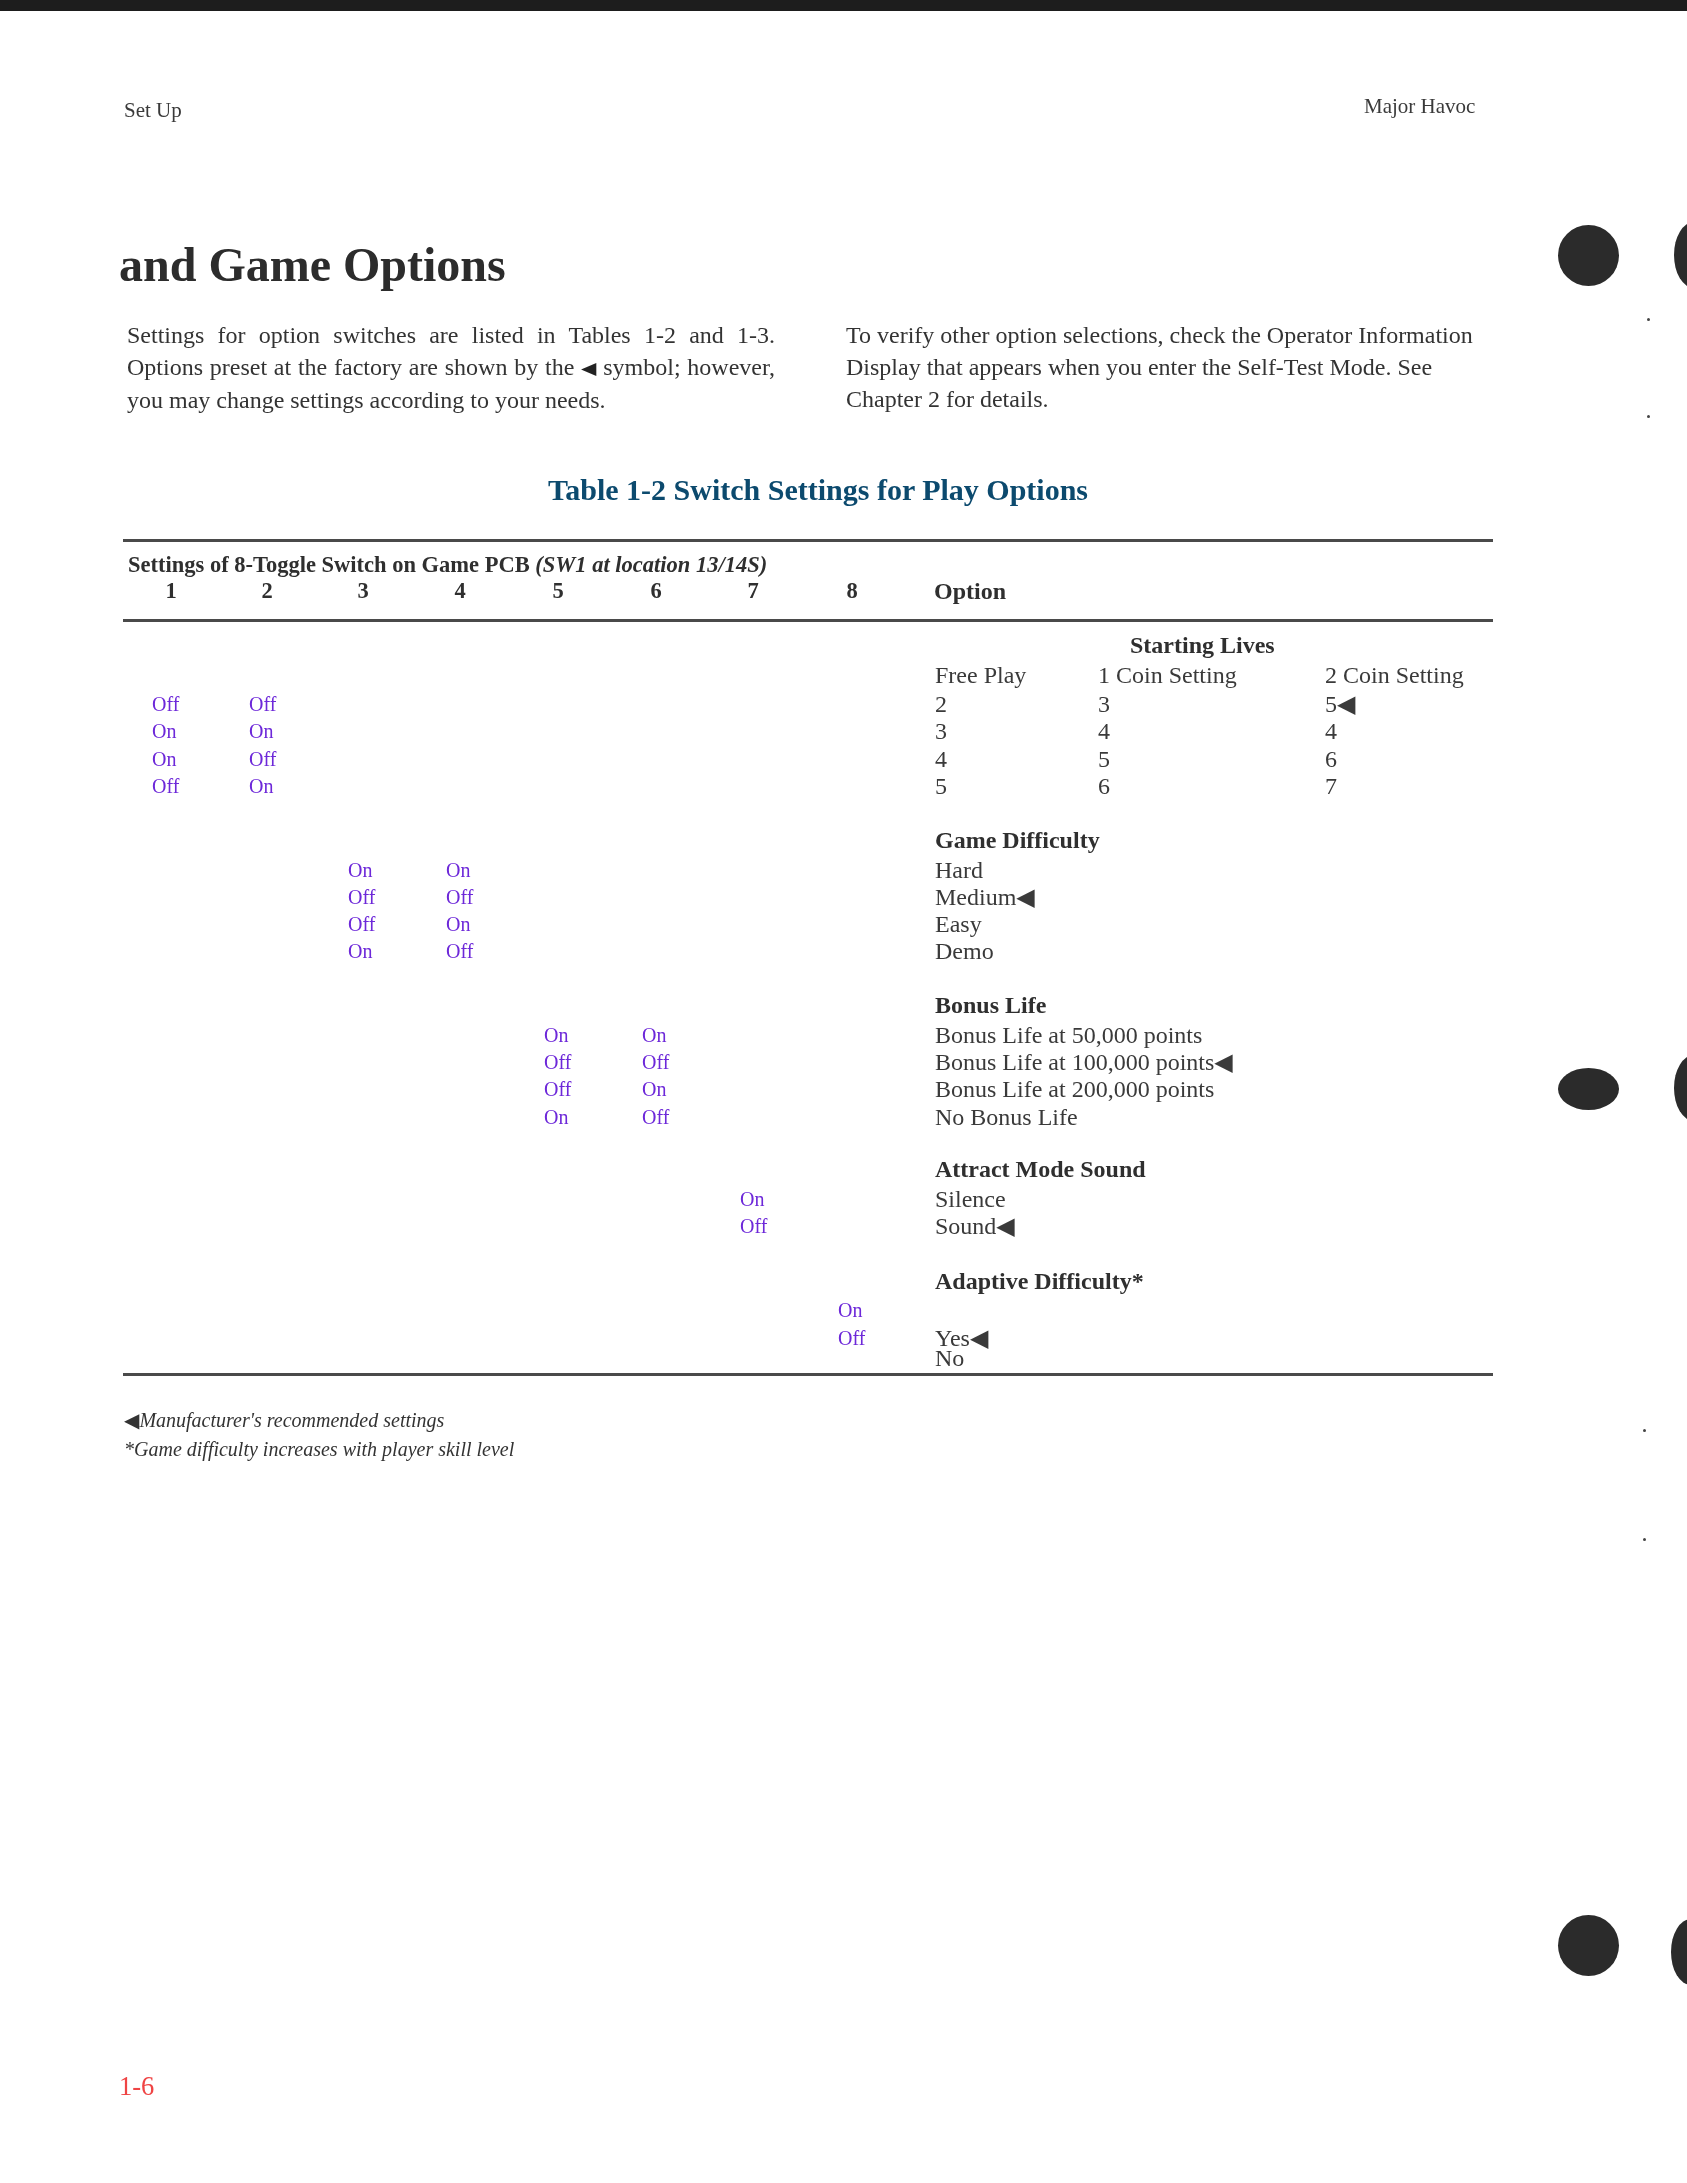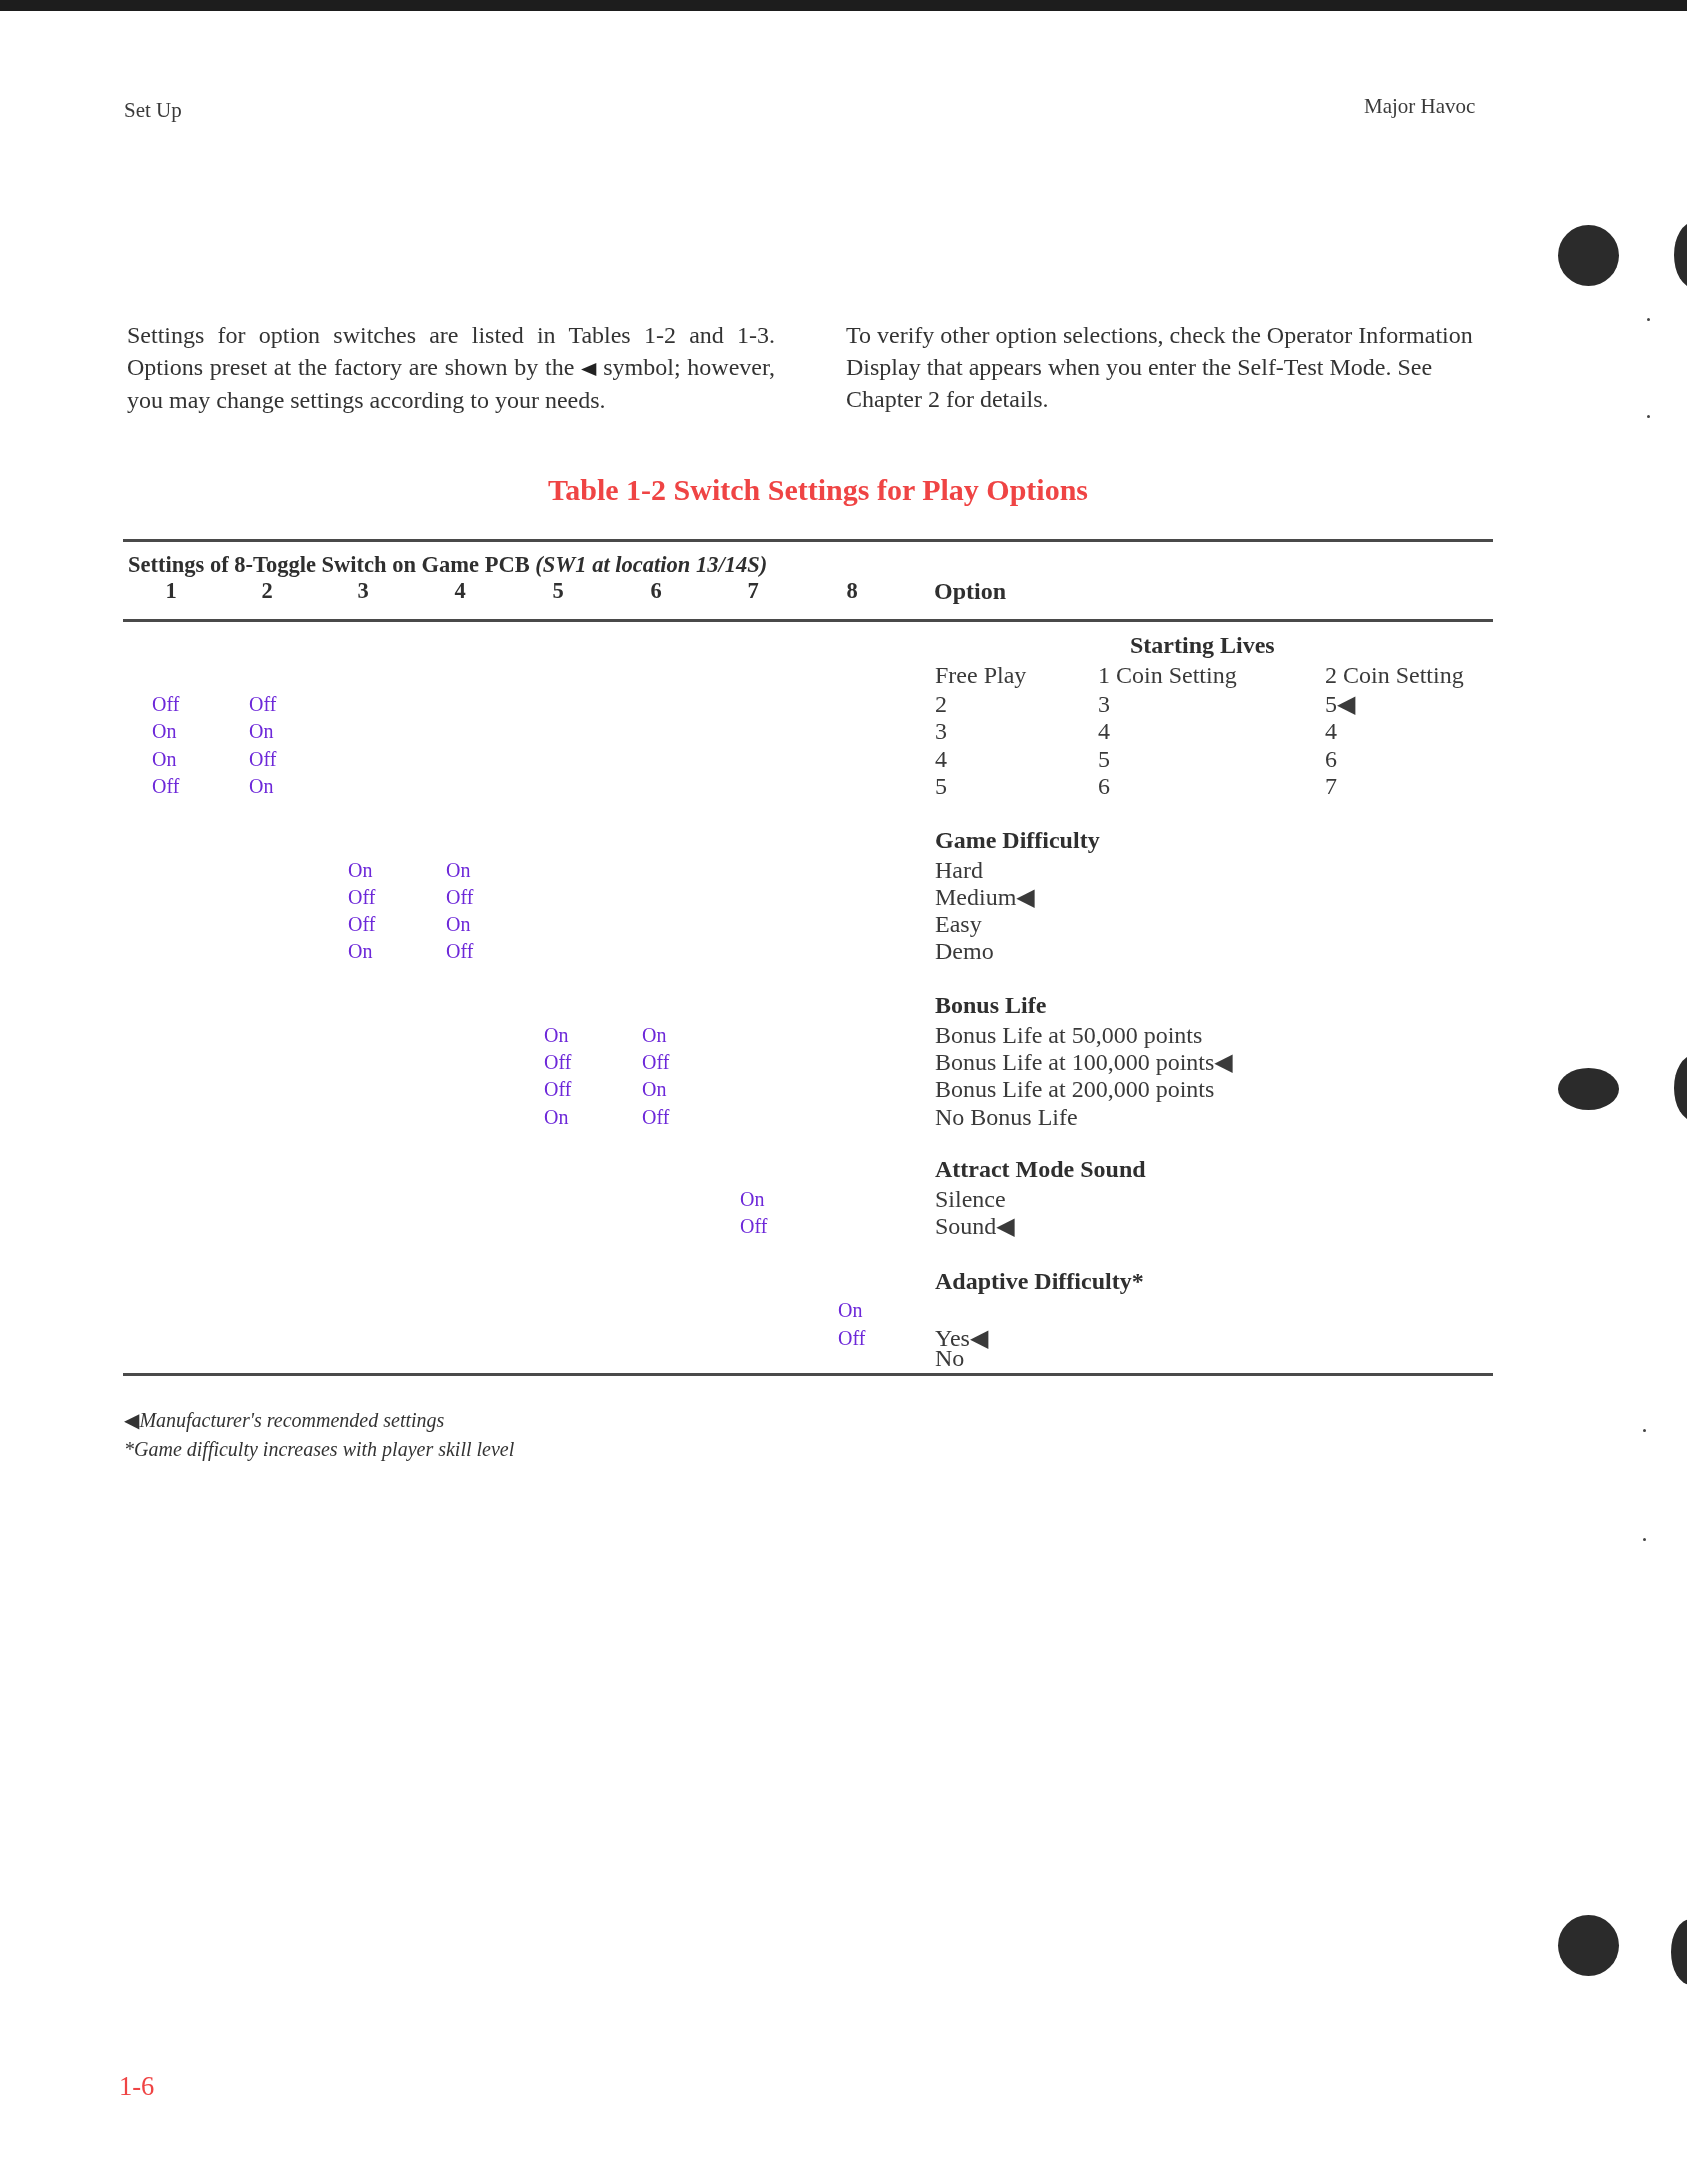--- a/index.html
+++ b/index.html
@@ -17,21 +17,21 @@
   .running-right { position: absolute; left: 1364px; top: 94px; font-size: 21px; color: #3a3a3a; }
 
   .title { position: absolute; left: 119px; top: 185px; font-size: 48px; font-weight: bold; line-height: 53px; color: #2c2c2c; margin: 0; width: 728px; }
   .title .t1 { word-spacing: 10.6px; }
 
   .para { position: absolute; font-size: 24px; line-height: 32px; color: #333; margin: 8px; }
   .para.left { left: 119px; top: 311px; width: 648px; text-align: justify; }
   .para.right { left: 838px; top: 311px; width: 663px; }
   .tri { font-size: 20px; display: inline-block; transform: scaleY(0.85); color: #222; }
 
-  .table-caption { position: absolute; left: 0; width: 1636px; top: 473px; text-align: center; font-size: 30px; font-weight: bold; color: #ef4444; }
+  .table-caption { position: absolute; left: 0; width: 1636px; top: 473px; text-align: center; font-size: 30px; font-weight: bold; color: #0c4a6e; }
 
   .rule { position: absolute; left: 123px; width: 1370px; height: 2.6px; background: #4a4a4a; }
 
   .hdr-settings { position: absolute; left: 128px; top: 552px; font-size: 22.5px; font-weight: bold; color: #2f2f2f; }
   .hdr-settings i { font-style: italic; }
   .colnum { position: absolute; top: 578px; font-size: 22.5px; font-weight: bold; color: #2f2f2f; width: 40px; text-align: center; }
   .hdr-option { position: absolute; left: 934px; top: 578px; font-size: 24px; font-weight: bold; color: #2f2f2f; }
 
   .cell { position: absolute; font-size: 20px; color: #6d28d9; line-height: 27px; text-align: right; }
   .grp-title { position: absolute; left: 935px; font-size: 24px; font-weight: bold; color: #2f2f2f; }
@@ -53,20 +53,21 @@
 <div class="speck" style="left:1647px;top:318px;"></div>
 <div class="speck" style="left:1647px;top:415px;"></div>
 <div class="speck" style="left:1643px;top:1429px;"></div>
 <div class="speck" style="left:1643px;top:1538px;"></div>
 
 <div class="running-left">Set Up</div>
 <div class="running-right">Major Havoc</div>
 
 <h1 class="title">
   <br>
+  <span>and Game Options</span>
 </h1>
 
 <p class="para left">
   <span>Settings for option switches are listed in Tables 1-2 and 1-3. Options preset at the factory are shown by the</span>
   <span class="tri">◀</span>
   <span>symbol; however, you may change settings according to your needs.</span>
 </p>
 <p class="para right">To verify other option selections, check the Operator Information Display that appears when you enter the Self-Test Mode. See Chapter 2 for details.</p>
 
 <div class="table-caption">Table 1-2  Switch Settings for Play Options</div>

